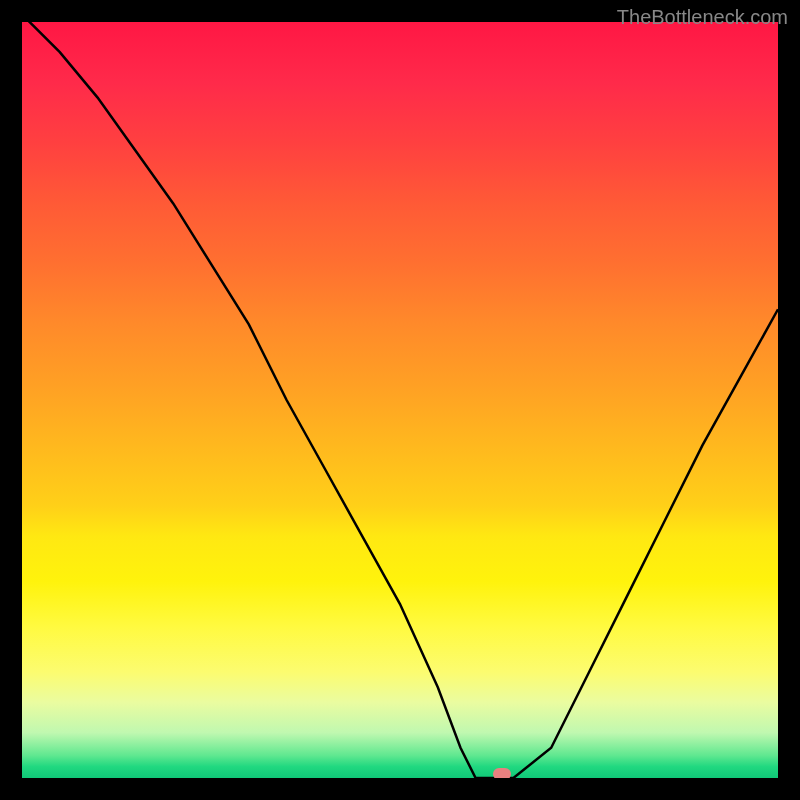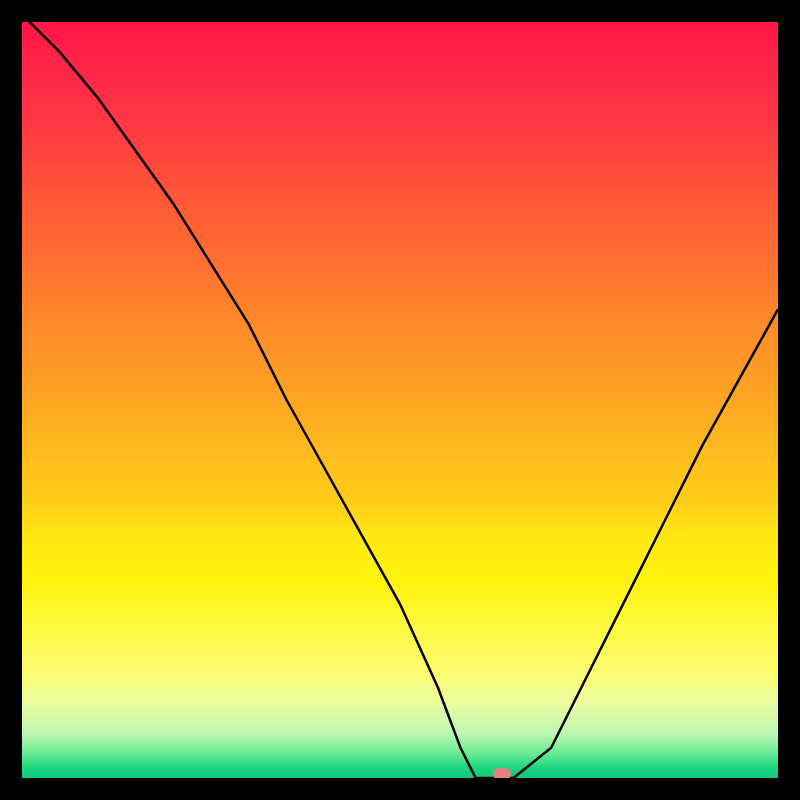--- a/index.html
+++ b/index.html
@@ -74,20 +74,21 @@
     width: 18px;
     height: 12px;
     background: #e88080;
     border-radius: 6px;
   }
 </style>
 </head>
 <body>
 
 <div class="container">
+  <div class="watermark">TheBottleneck.com</div>
 
   <div class="plot-area">
     <div class="gradient-bg"></div>
 
     <svg class="curve-svg" viewBox="0 0 756 756" preserveAspectRatio="none">
       <path id="curve-path" fill="none" stroke="#000" stroke-width="2.5" d="M0.0 -7.6 L37.8 30.2 L75.6 75.6 L113.4 128.5 L151.2 181.4 L189.0 241.9 L226.8 302.4 L264.6 378.0 L302.4 446.0 L340.2 514.1 L378.0 582.1 L415.8 665.3 L438.5 725.8 L453.6 756.0 L468.7 756.0 L491.4 756.0 L529.2 725.8 L567.0 650.2 L604.8 574.6 L642.6 499.0 L680.4 423.4 L718.2 355.3 L756.0 287.3"></path>
     </svg>
 
     <div id="marker" class="marker" style="left: 471.06px; top: 746px;"></div>
   </div>

